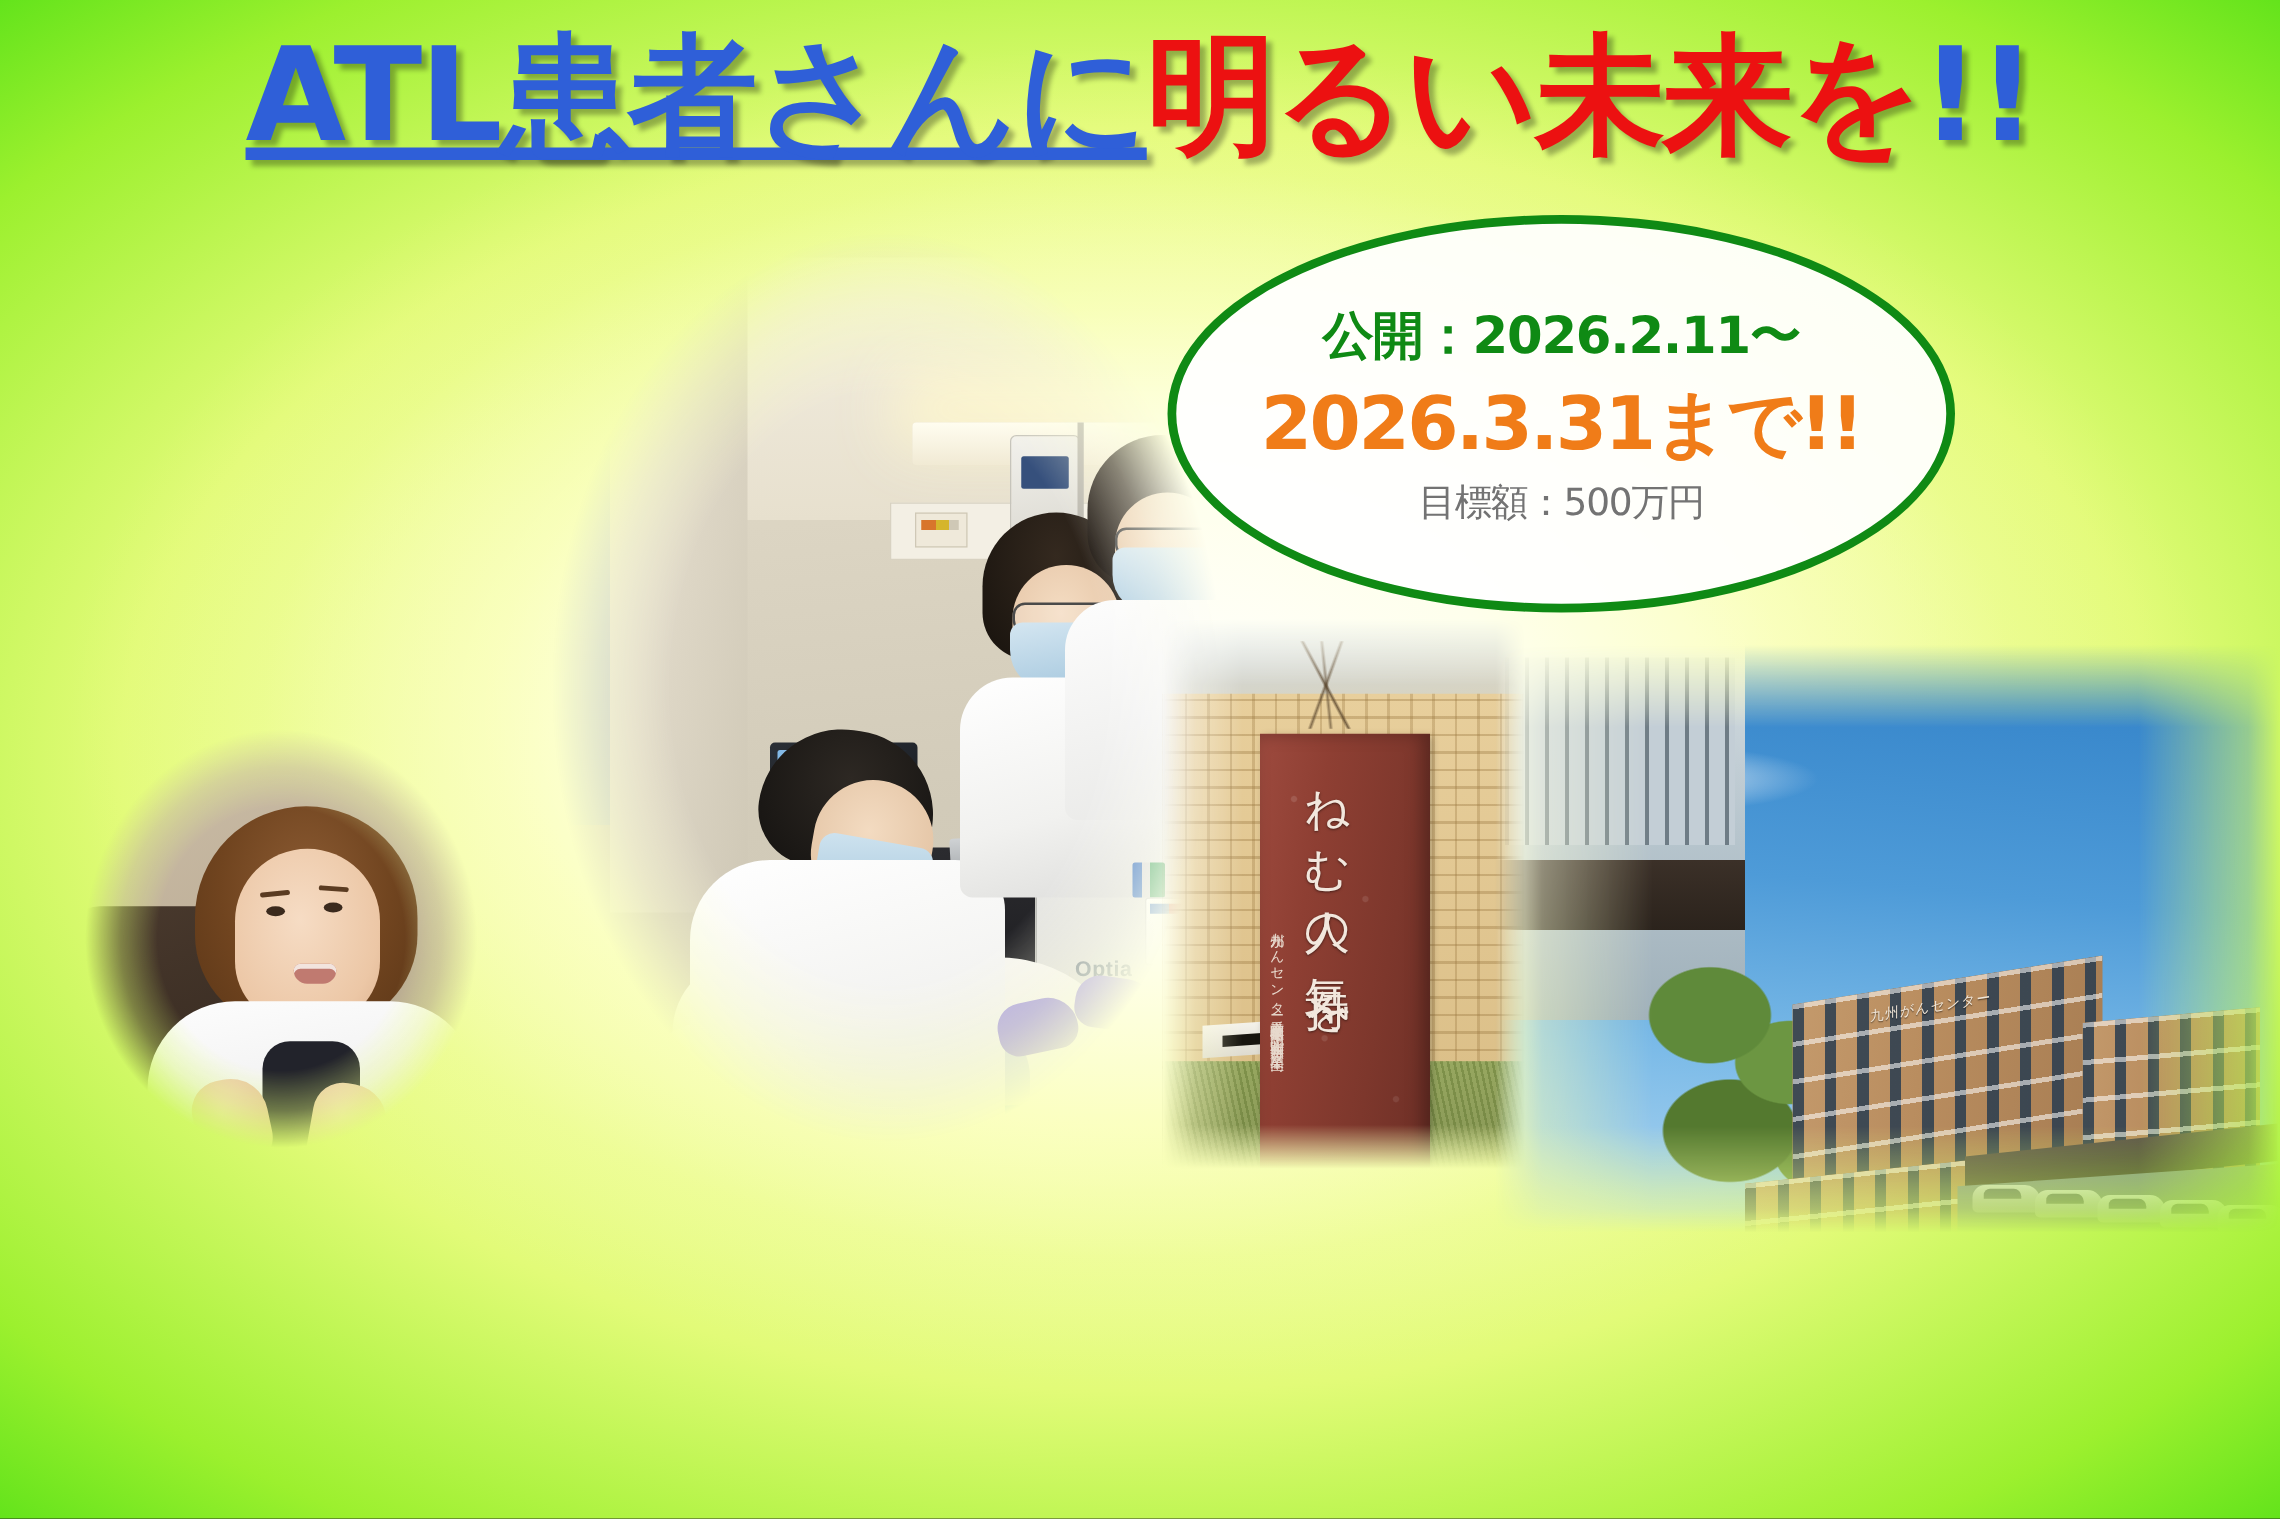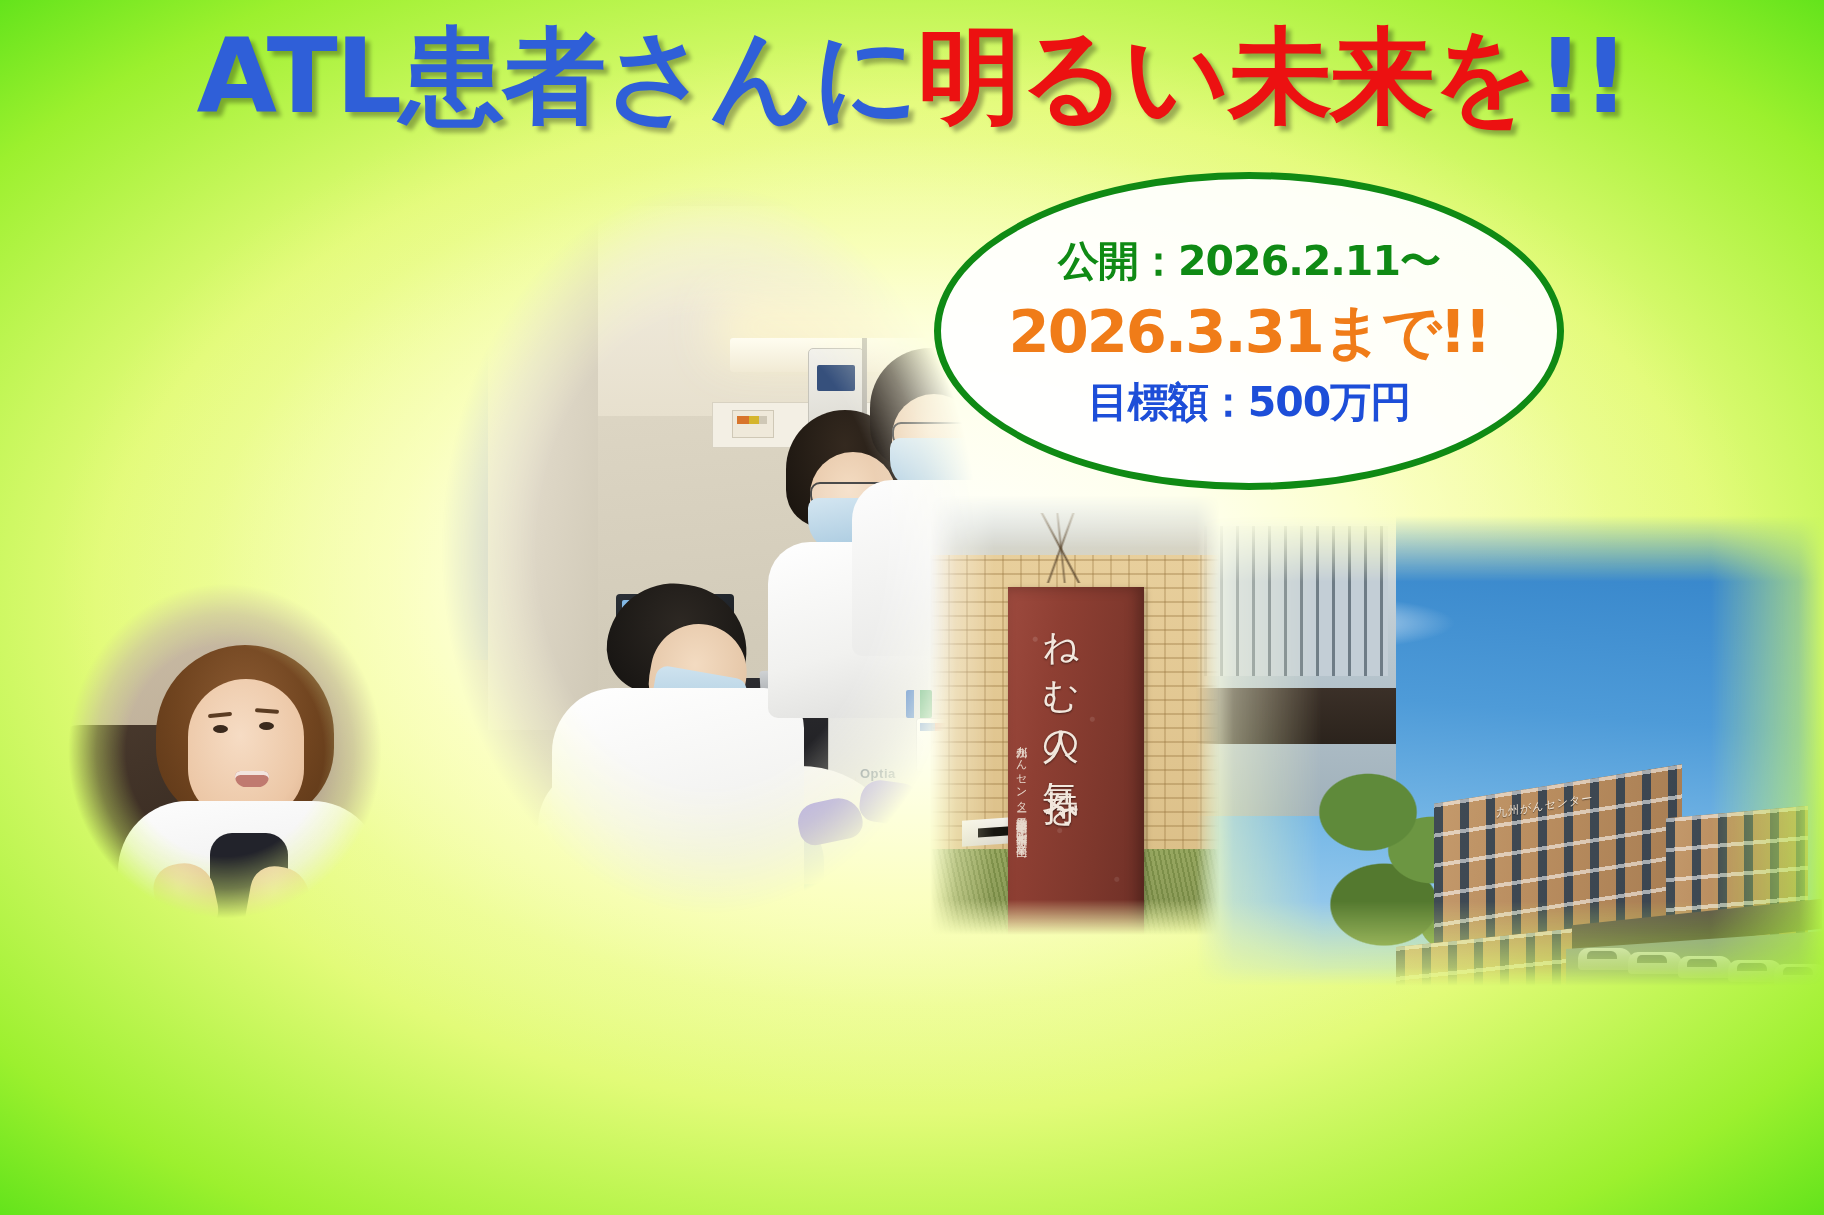--- a/index.html
+++ b/index.html
@@ -247,21 +247,21 @@
     background: linear-gradient(180deg, #cfd2d4, #a9adb0);
     border-radius: 3px; transform: rotate(-3deg);
   }
   .tr-optia {
     position: absolute; left: 398px; top: 402px; width: 152px; height: 240px;
     background: linear-gradient(165deg, #f7f7f5 0%, #e6e6e2 55%, #d4d4cf 100%);
     border-radius: 8px; border: 1px solid #c6c6bf;
   }
   .tr-optia-label {
     position: absolute; left: 430px; top: 596px;
-    font-size: 13px; font-weight: 700; color: #7d8a93; letter-spacing: .5px;
+    font-size: 17px; font-weight: 700; color: #7d8a93; letter-spacing: .5px;
   }
   .tr-centrifuge {
     position: absolute; left: 402px; top: 392px; width: 140px; height: 70px;
     background: linear-gradient(170deg, #6e6e6e, #3d3d3d);
     border-radius: 6px;
   }
   .tr-centrifuge:after {
     content: ""; position: absolute; left: 16px; top: 52px; width: 60px; height: 22px;
     background: #9b6fc9; border-radius: 4px;
   }
@@ -557,20 +557,21 @@
     font-weight: 900;
     letter-spacing: -2px;
     white-space: nowrap;
     line-height: 1.12;
     font-family: "DejaVu Sans", "Liberation Sans", sans-serif;
     z-index: 40;
   }
   #title .blue {
     color: #2f5fd8;
     text-shadow: 5px 5px 4px rgba(0,0,0,.30);
+    text-decoration: underline;
   }
   #title .red {
     color: #ec1111;
     text-shadow: 5px 5px 4px rgba(0,0,0,.30);
   }
   #title .bang {
     color: #2f5fd8;
     text-shadow: 5px 5px 4px rgba(0,0,0,.30);
   }
 
@@ -596,21 +597,21 @@
   }
   #callout .ln1 {
     font-size: 41px; font-weight: 800; color: #0f8a14;
     margin-bottom: 4px; letter-spacing: -1px;
   }
   #callout .ln2 {
     font-size: 59px; font-weight: 900; color: #f07c18;
     letter-spacing: -2px; margin-bottom: 2px;
   }
   #callout .ln3 {
-    font-size: 41px; font-weight: 700; color: #1d4ed8;
+    font-size: 30px; font-weight: 400; color: #737373;
     letter-spacing: -1px; margin-bottom: 2px;
   }
   #callout .ln4 {
     font-size: 49px; font-weight: 900; color: #ea0f0f;
     letter-spacing: -1px;
   }
 
   
   #caption {
     position: absolute; left: 0; bottom: 8px; width: 100%;

